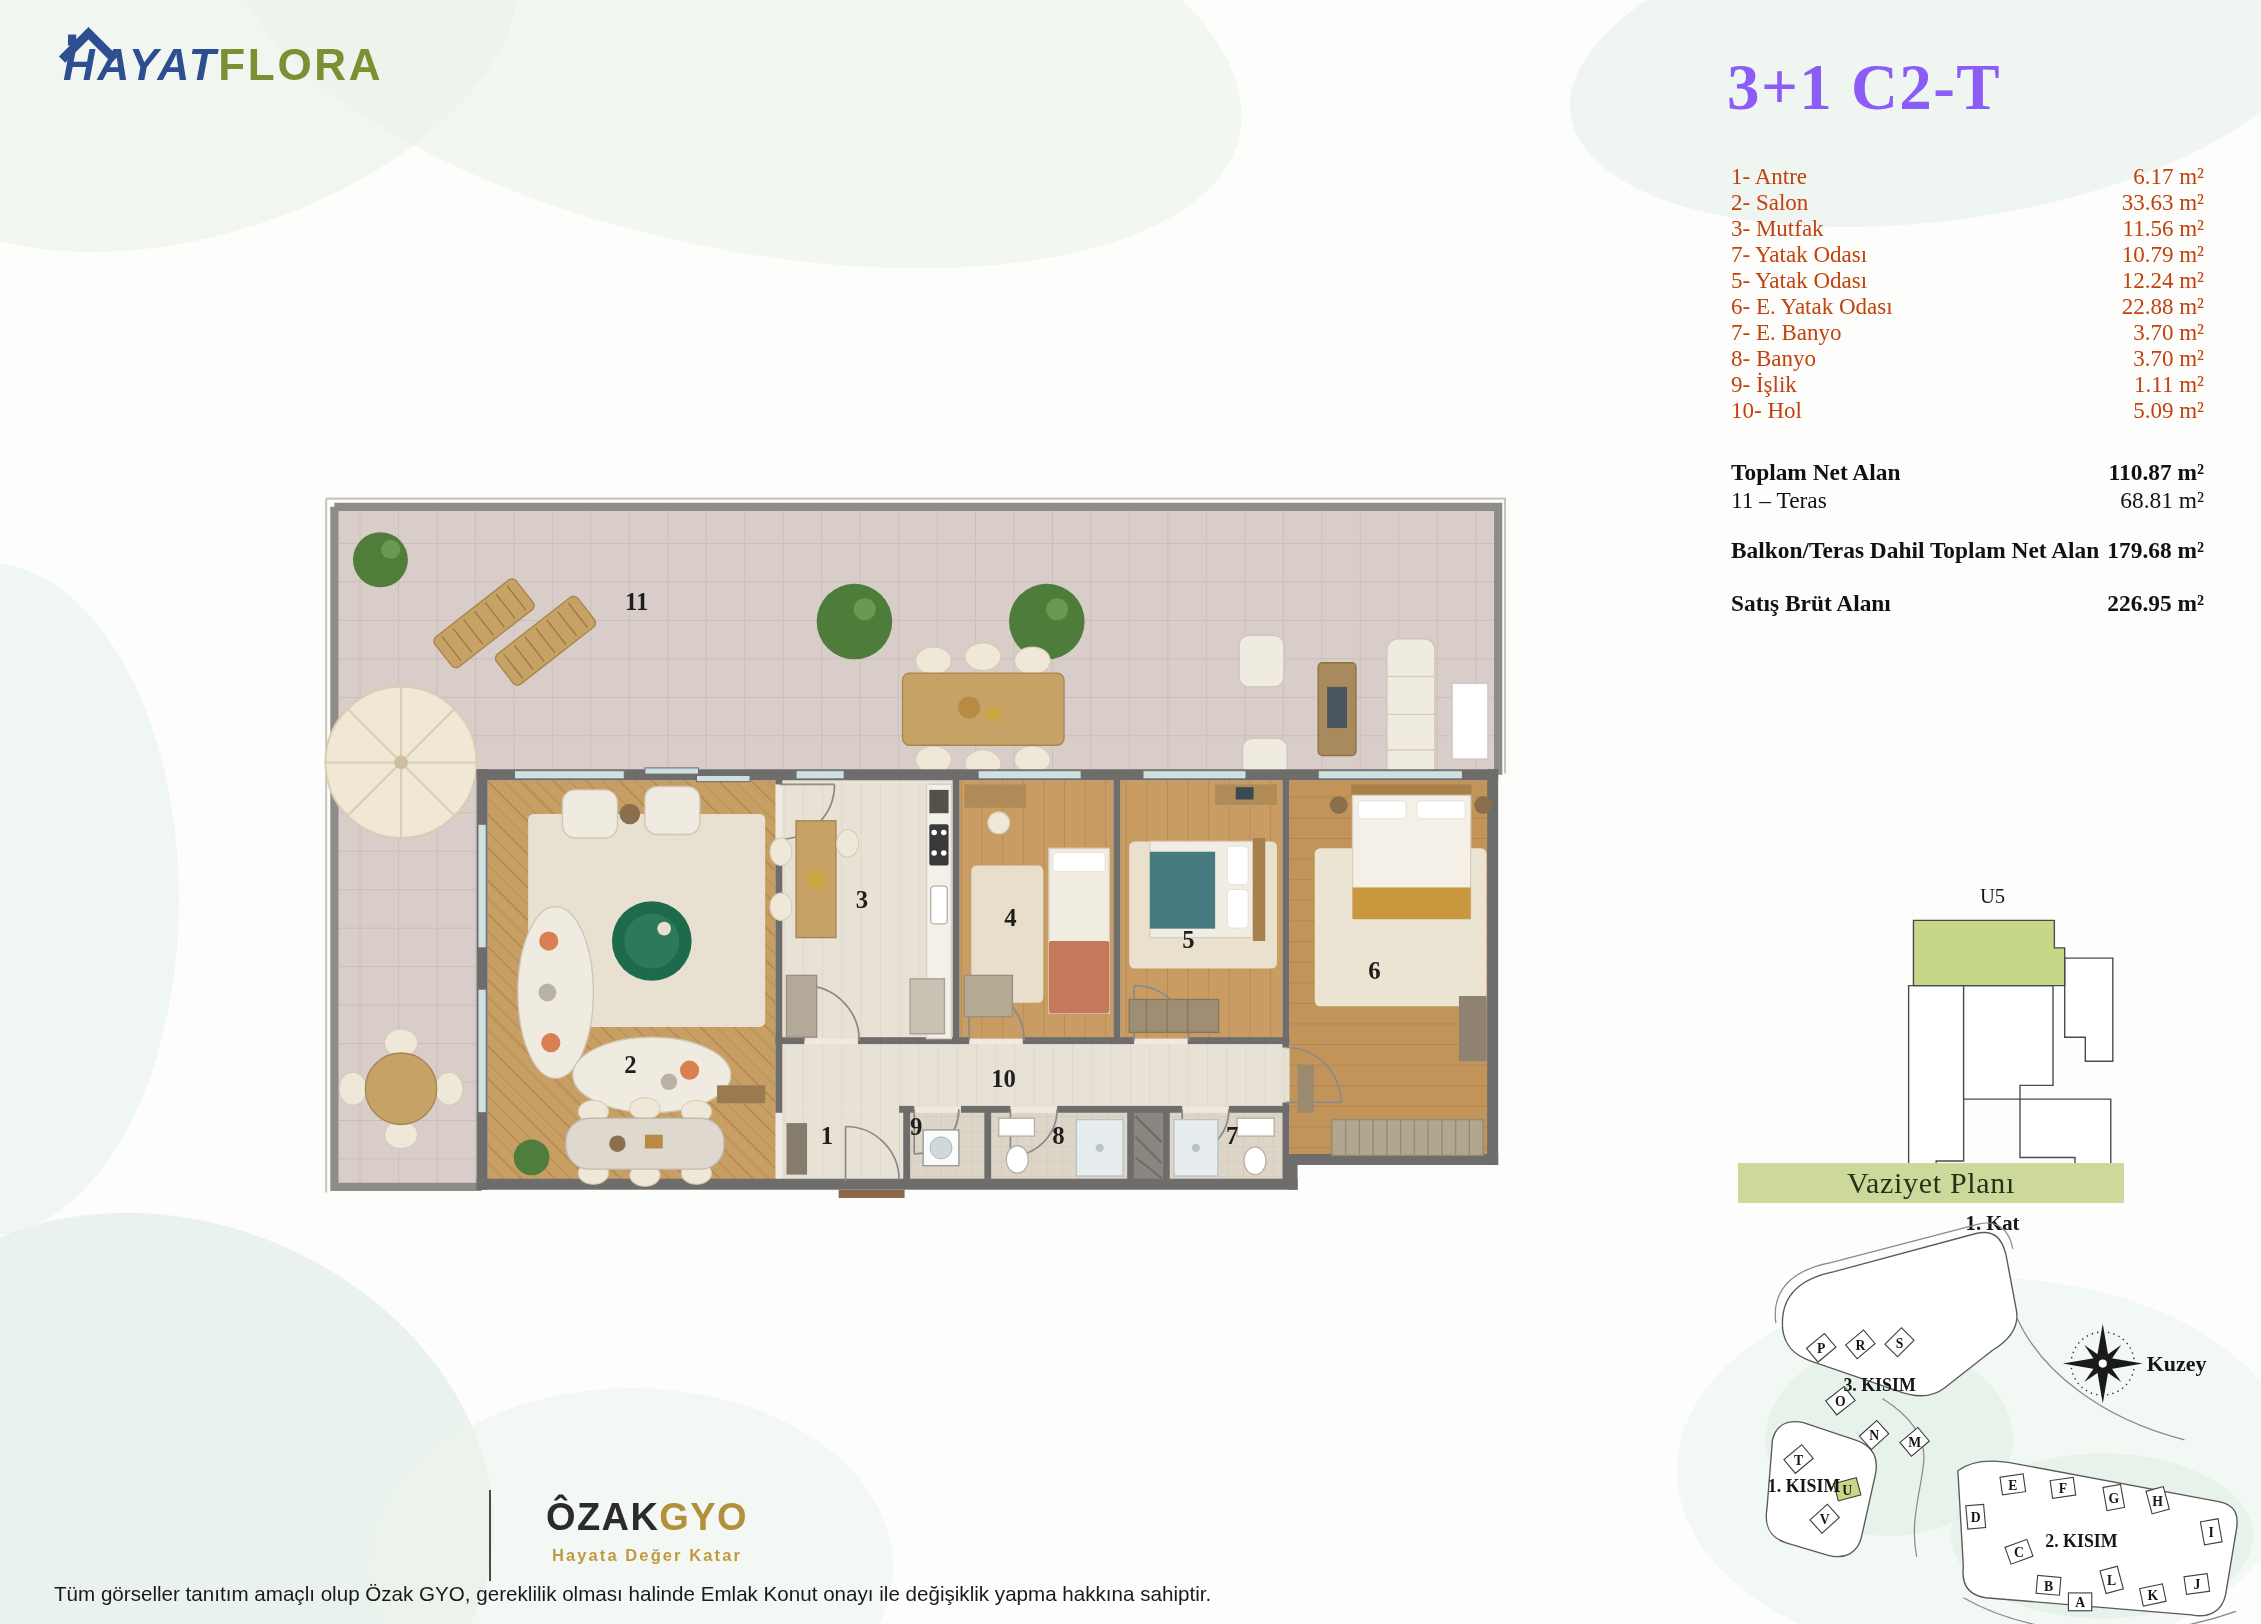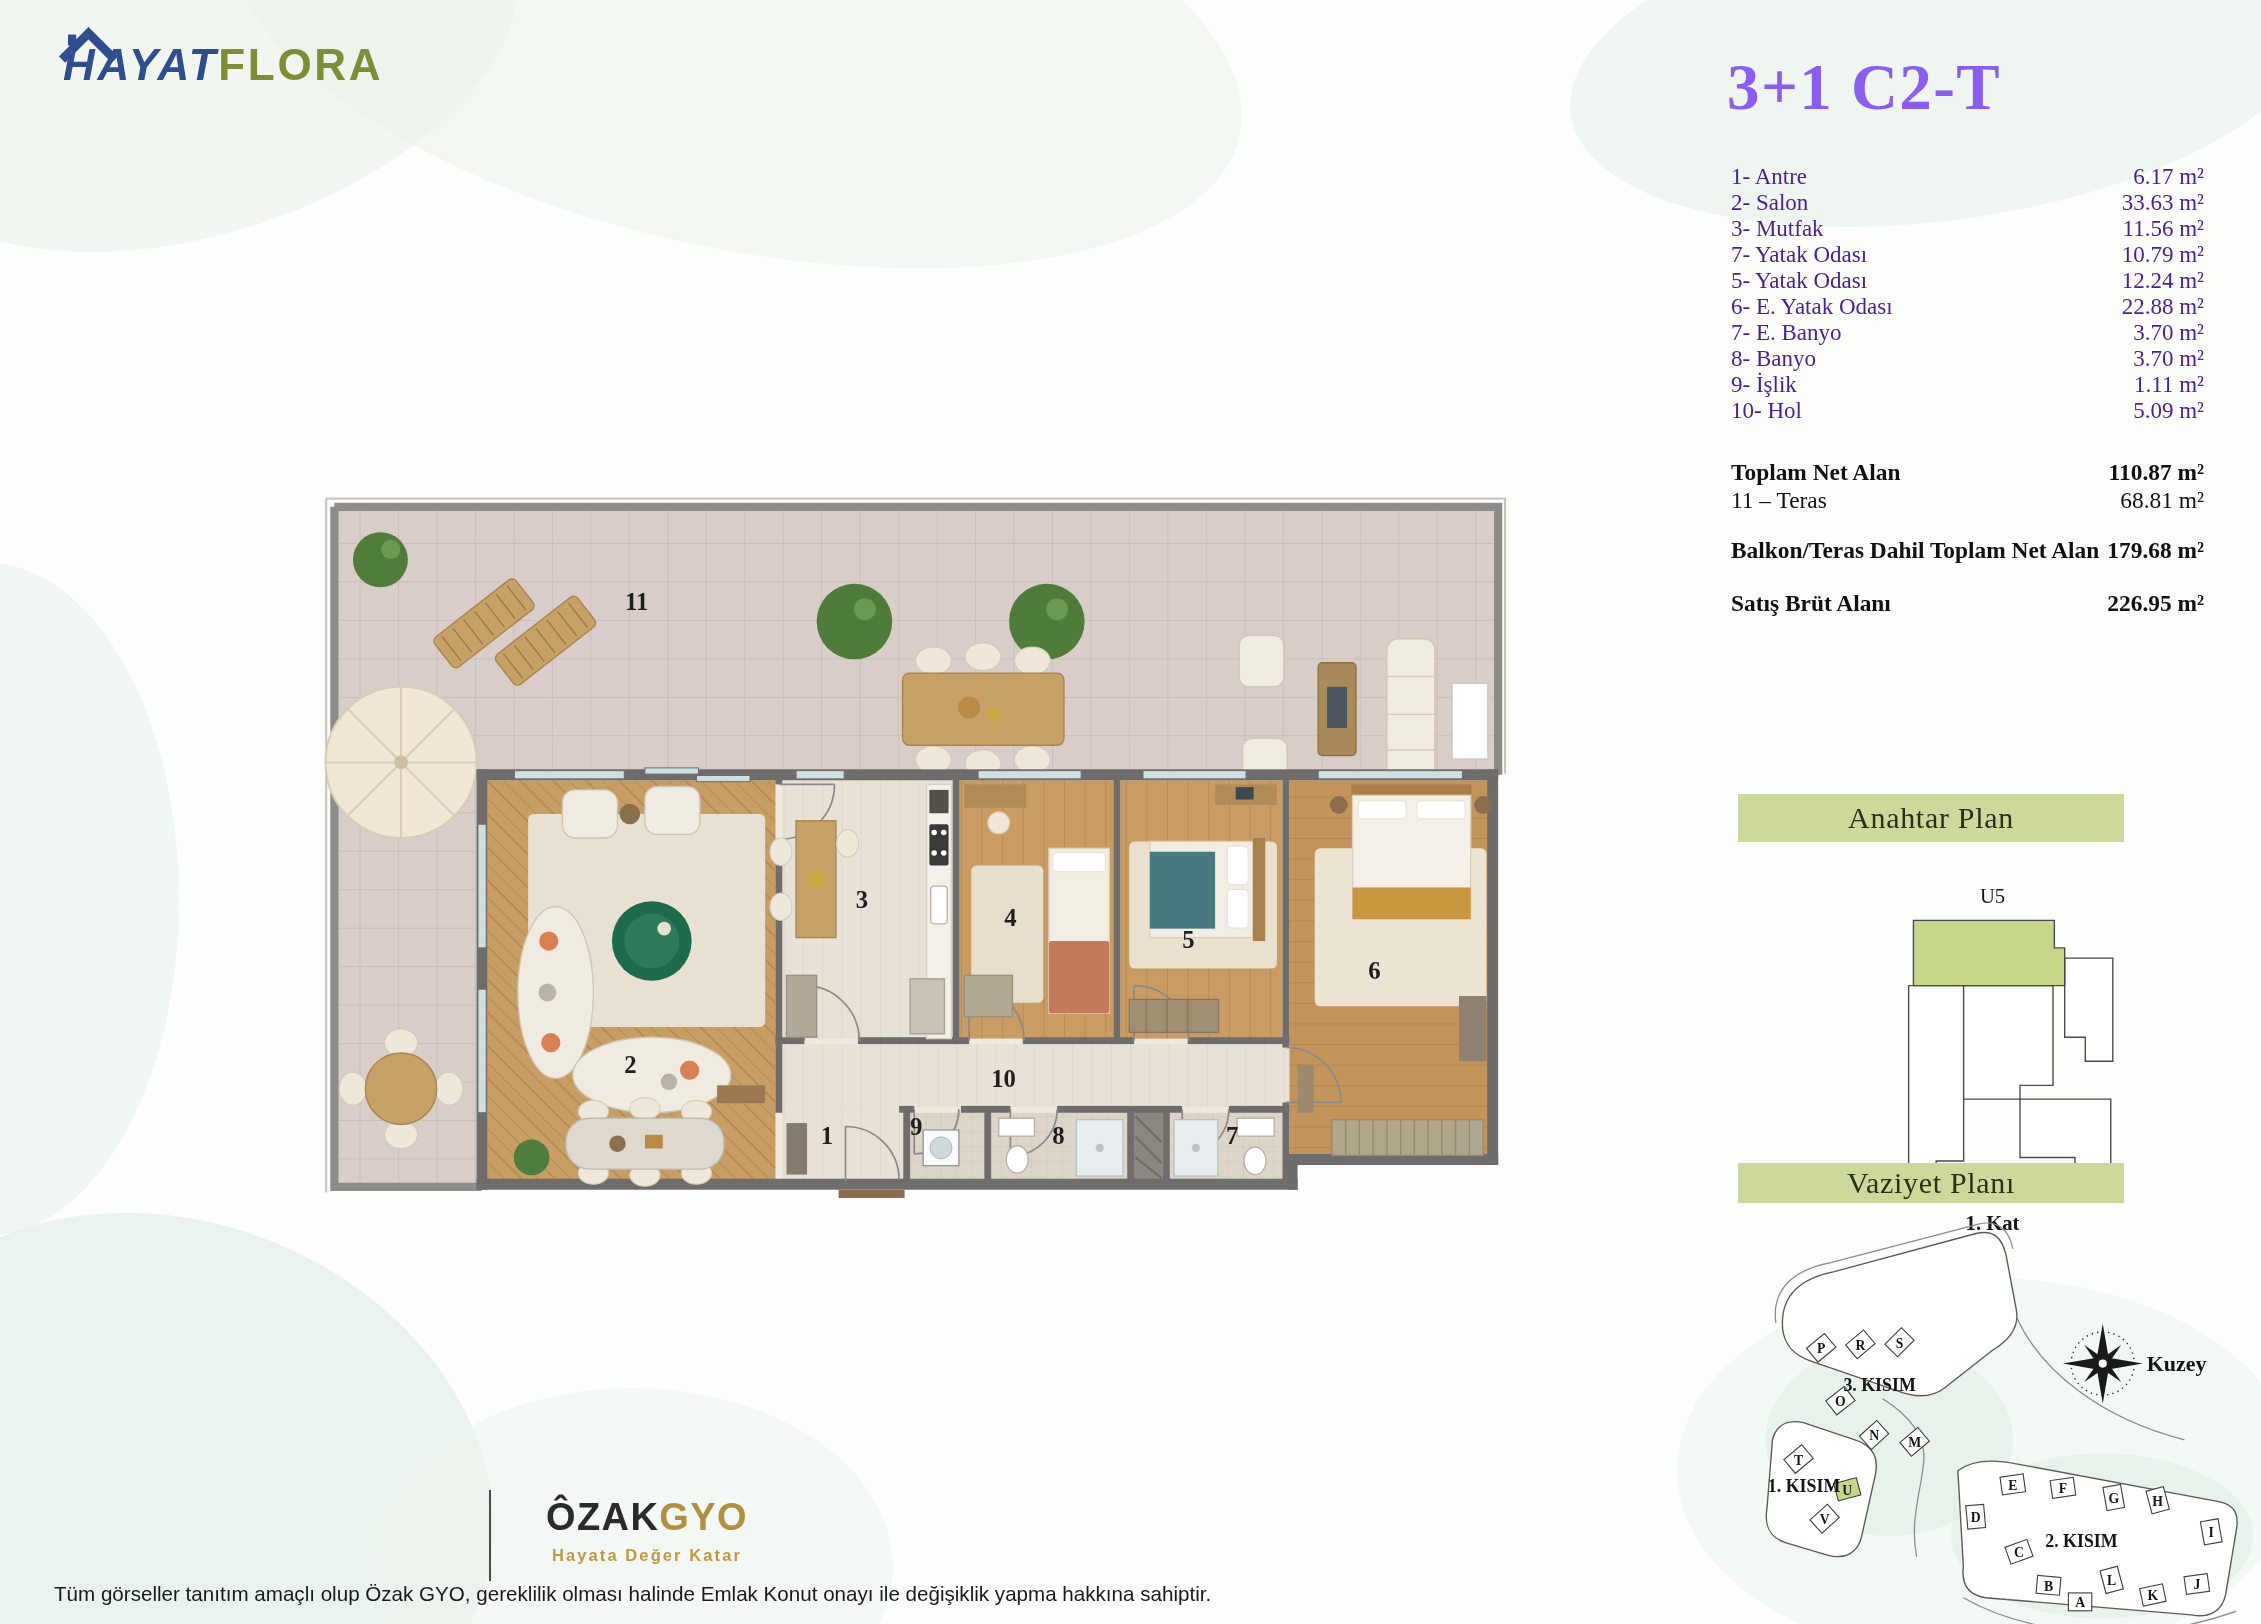--- a/index.html
+++ b/index.html
@@ -9,21 +9,21 @@
   .blob{position:absolute;border-radius:50%;pointer-events:none;}
   
   #logo{left:63px;top:43px;display:flex;align-items:flex-start;}
   #logo .word{font:800 44px/1 "Liberation Sans",sans-serif;letter-spacing:2.7px;}
   #logo .hayat{color:#2d4f92;font-style:italic;}
   #logo .flora{color:#7e8e33;font-weight:600;}
   #roof{position:absolute;left:-5.5px;top:-18px;}
   
   #unit-title{left:1727px;top:55px;font:600 65px/1 "Liberation Serif",serif;color:#8b5cf6;letter-spacing:1.4px;}
   #room-list{left:1731px;top:164px;width:473px;}
-  .r-row{display:flex;justify-content:space-between;font:400 23px/26px "Liberation Serif",serif;color:#4c1d95;}
+  .r-row{display:flex;justify-content:space-between;font:400 23px/26px "Liberation Serif",serif;color:#c2410c;}
   #summary{left:1731px;top:459px;width:473px;}
   .s-row{display:flex;justify-content:space-between;font:400 23.4px/27.5px "Liberation Serif",serif;color:#111;}
   .s-bold{font-weight:700;}
   .gap34{height:23.4px;} .gap36{height:25px;}
   
   .g-bar{background:#cdd99b;display:flex;align-items:center;justify-content:center;
          font:500 30px "Liberation Serif",serif;color:#273219;letter-spacing:0.7px;}
   #bar-key{left:1738px;top:794px;width:386px;height:48px;}
   #bar-site{left:1738px;top:1163px;width:386px;height:40px;}
   
@@ -402,21 +402,20 @@
         <text x="1261" y="700" text-anchor="middle" class="plan-num">5</text>
         <text x="1532" y="745" text-anchor="middle" class="plan-num">6</text>
         <text x="992" y="902" text-anchor="middle" class="plan-num">10</text>
         <text x="735" y="985" text-anchor="middle" class="plan-num">1</text>
         <text x="865" y="972" text-anchor="middle" class="plan-num">9</text>
         <text x="1072" y="985" text-anchor="middle" class="plan-num">8</text>
         <text x="1325" y="985" text-anchor="middle" class="plan-num">7</text>
       </g>
   </svg>
 
-  <div id="bar-key" class="abs g-bar">Anahtar Plan</div>
   <svg class="abs" style="left:1848px;top:855px;" width="289" height="385" viewBox="0 0 420 560">
     <text x="210" y="70" text-anchor="middle" class="kp-lbl">U5</text>
     <path class="kp-out" d="M88,190 H168 V445 H128 V475 H88 Z"></path>
     <path class="kp-out" d="M168,190 H298 V335 H250 V355 H168 Z"></path>
     <path class="kp-out" d="M250,355 H382 V470 H330 V440 H250 Z"></path>
     <path class="kp-out" d="M315,150 H385 V300 H345 V265 H315 Z"></path>
     <path class="kp-unit" d="M95,95 H300 V135 H315 V190 H95 Z"></path>
     <text x="210" y="545" text-anchor="middle" class="kp-lbl-b">1. Kat</text>
   </svg>
 

